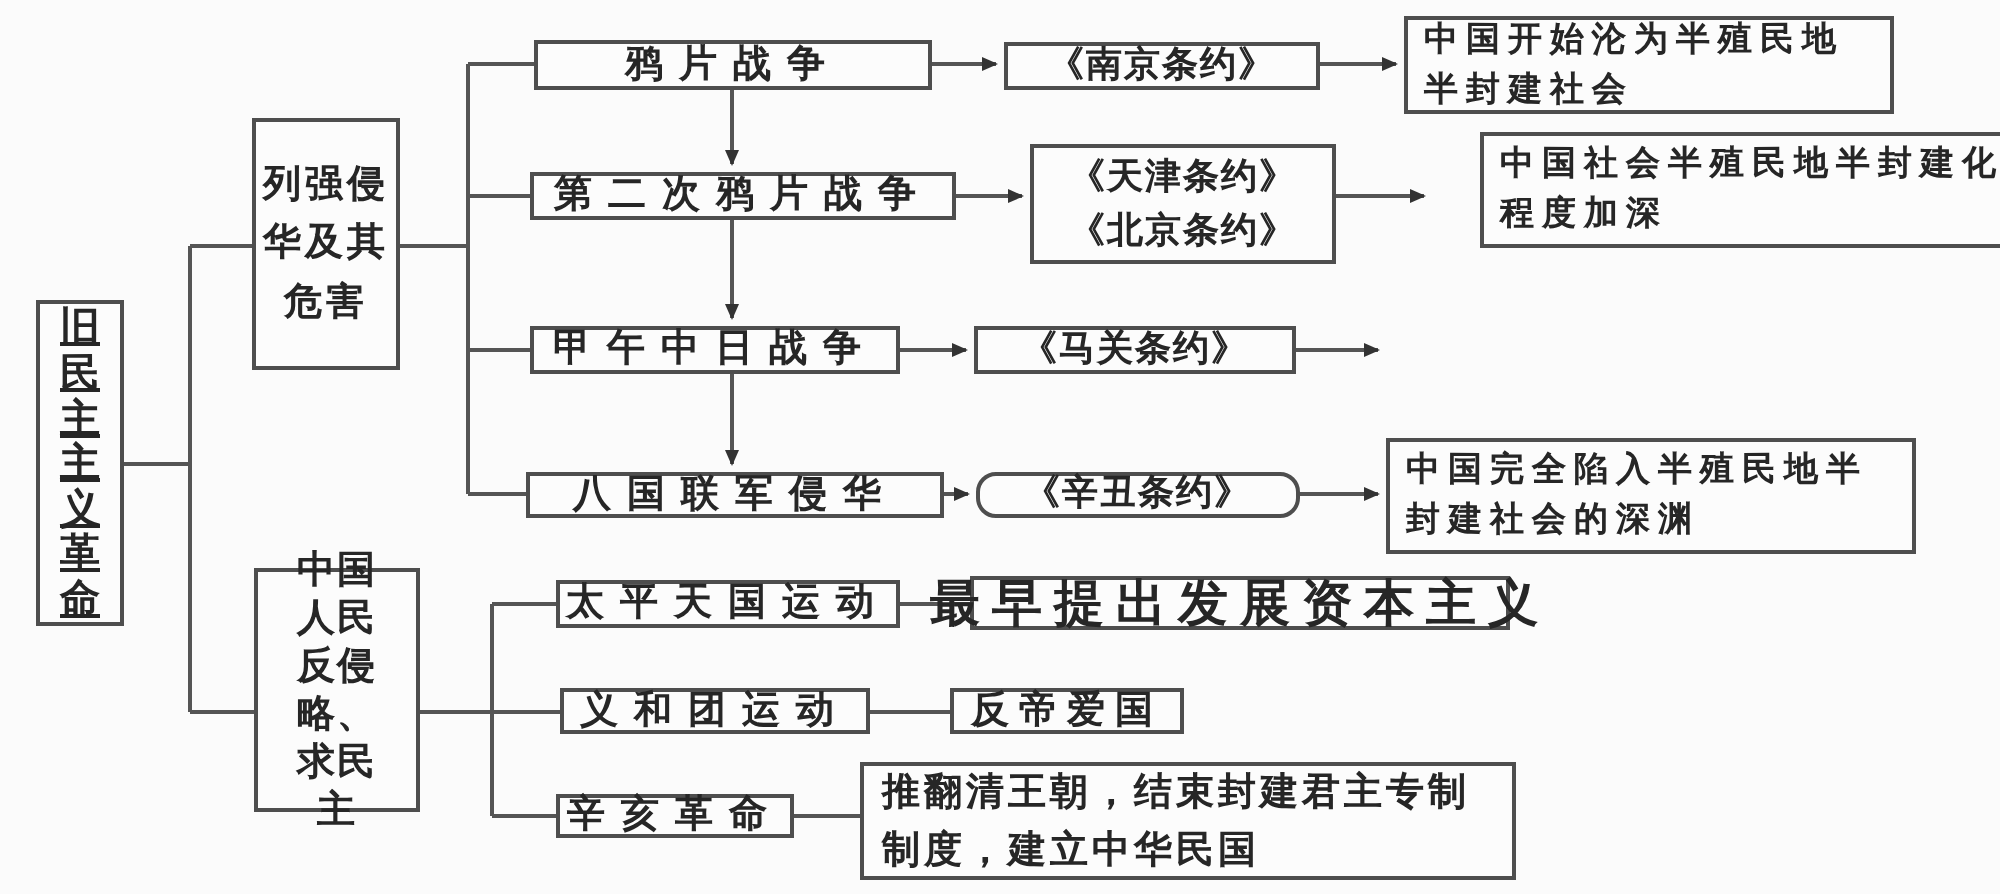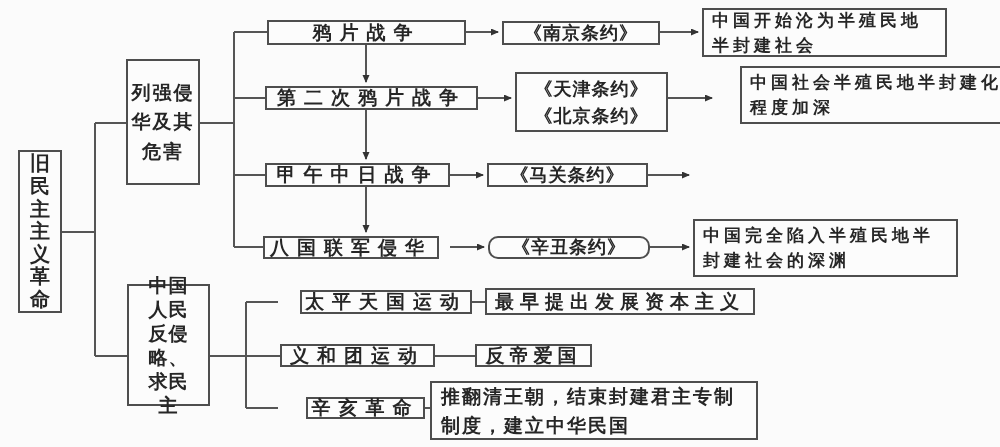--- a/index.html
+++ b/index.html
@@ -24,46 +24,46 @@
     display:flex;
     align-items:center;
     justify-content:center;
     text-align:center;
     font-weight:600;
     line-height:1.35;
   }
   .nowrap{white-space:nowrap;}
   .wrap{word-break:break-all;}
   
-  .root{left:18px;top:150px;width:44px;height:163px;font-size:20px;line-height:1.13;padding:0 2px;}
+  .root{left:18px;top:150px;width:44px;height:163px;font-size:20px;line-height:1.13;padding:0 2px;text-decoration:underline;}
   .branch1{left:126px;top:59px;width:74px;height:126px;font-size:19px;letter-spacing:2px;line-height:1.55;padding:0 2px;}
   .branch2{left:127px;top:284px;width:83px;height:122px;font-size:19px;letter-spacing:1px;line-height:1.27;padding:0 18px;}
   
   .e1{left:267px;top:20px;width:199px;height:25px;}
   .e2{left:265px;top:86px;width:213px;height:24px;}
   .e3{left:265px;top:163px;width:185px;height:24px;}
-  .e4{left:263px;top:236px;width:176px;height:23px;}
+  .e4{left:263px;top:236px;width:209px;height:23px;}
   .event{font-size:19px;letter-spacing:8px;}
   
   .t1{left:502px;top:21px;width:158px;height:24px;}
   .t2{left:515px;top:72px;width:153px;height:60px;flex-direction:column;line-height:1.5;}
   .t3{left:487px;top:163px;width:161px;height:24px;}
   .t4{left:488px;top:236px;width:162px;height:23px;border-radius:10px;}
   .treaty{font-size:18px;letter-spacing:1px;}
   
   .result{font-size:17px;letter-spacing:4px;line-height:1.45;padding:3px 8px;justify-content:flex-start;text-align:left;}
   .r1{left:702px;top:8px;width:245px;height:49px;}
   .r2{left:716px;top:66px;width:274px;height:58px;margin-left:24px;}
   .r3{left:693px;top:151px;width:264px;height:50px;}
   .r4{left:693px;top:219px;width:265px;height:58px;}
   
-  .m1{left:278px;top:290px;width:172px;height:24px;margin-left:22px;}
+  .m1{left:278px;top:290px;width:172px;height:24px;}
   .m2{left:280px;top:344px;width:155px;height:23px;}
-  .m3{left:278px;top:397px;width:119px;height:22px;margin-left:28px;}
-  .rm1{left:485px;top:288px;width:270px;height:27px;font-size:19px;letter-spacing:6px;}
+  .m3{left:278px;top:397px;width:119px;height:22px;}
+  .rm1{left:485px;top:288px;width:270px;height:27px;font-size:25px;letter-spacing:6px;}
   .rm2{left:475px;top:344px;width:117px;height:23px;font-size:19px;letter-spacing:5px;}
   .rm3{left:430px;top:381px;width:328px;height:59px;font-size:19px;letter-spacing:2px;line-height:1.5;padding:3px 9px;text-align:left;}
 </style>
 </head>
 <body>
 
 <div class="stage">
 
   <svg width="1000" height="447">
     <defs>

